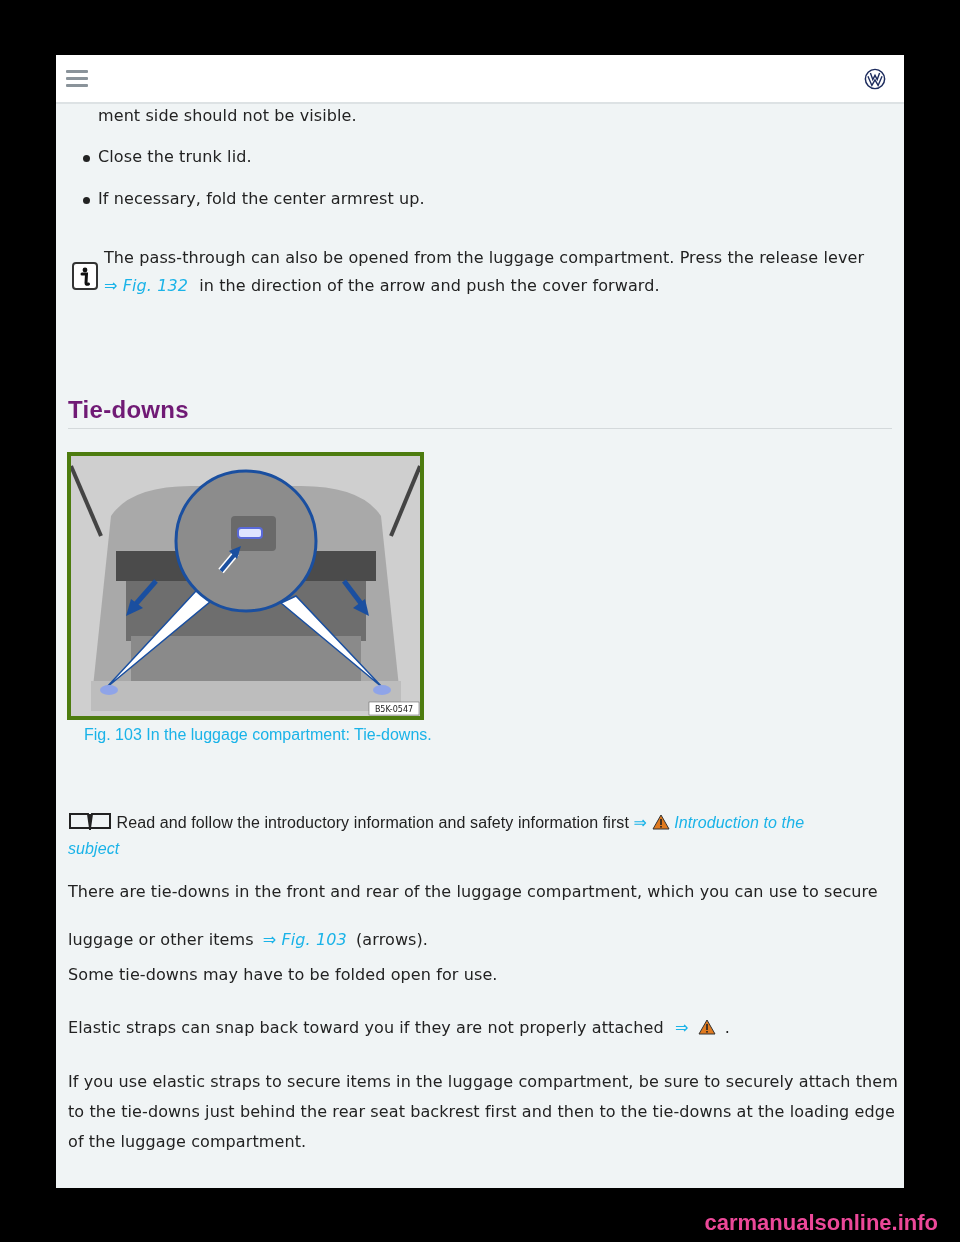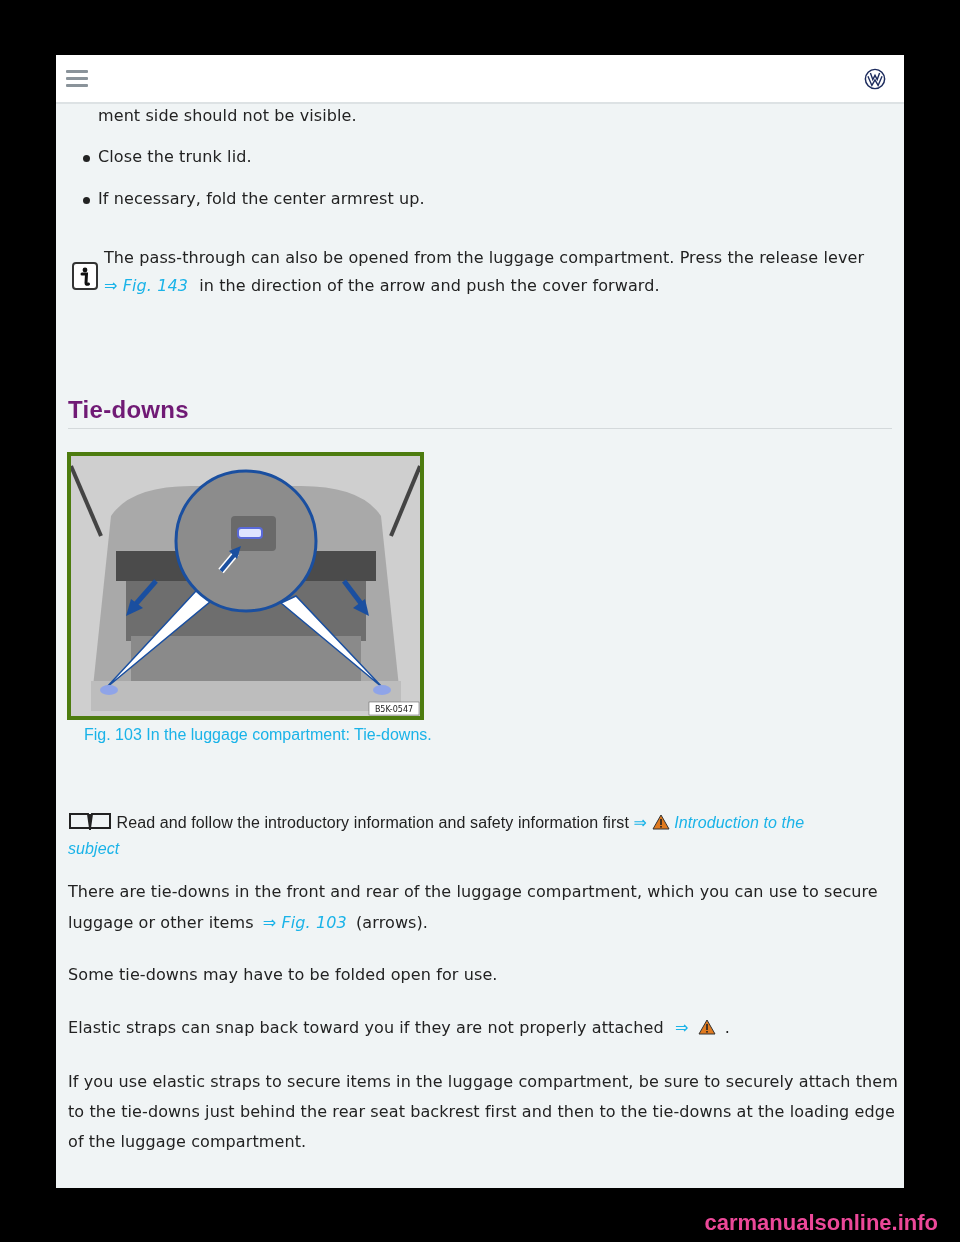--- a/index.html
+++ b/index.html
@@ -77,21 +77,21 @@
     <div class="t bullet" style="left:42px;top:85px">If necessary, fold the center armrest up.</div>
 
     <div class="info-icon">
       <svg viewBox="0 0 22 24" width="22" height="24">
         <circle cx="11" cy="6" r="2.4" fill="#111"></circle>
         <path d="M8 10 L12.5 10 L12 19 Q12 21 14.5 20" fill="none" stroke="#111" stroke-width="3" stroke-linecap="round"></path>
       </svg>
     </div>
     <div class="t" style="left:48px;top:144px">The pass-through can also be opened from the luggage compartment. Press the release lever</div>
     <div class="t" style="left:48px;top:172px">
-      <span class="link">⇒ Fig. 143</span>
+      <span class="link">⇒ Fig. 132</span>
       <span style="margin-left:6px">in the direction of the arrow and push the cover forward.</span>
     </div>
 
     <div class="heading">Tie-downs</div>
     <div class="heading-rule"></div>
 
     <div class="figure">
       <svg width="349" height="260" viewBox="0 0 349 260">
         <rect width="349" height="260" fill="#cfcfcf"></rect>
         <path d="M20 250 L40 60 Q60 30 120 30 L230 30 Q290 30 310 60 L330 250 Z" fill="#a9a9a9"></path>
@@ -132,21 +132,21 @@
       <svg class="warn" width="18" height="16" viewBox="0 0 18 16">
         <polygon points="9,1 17,15 1,15" fill="#e07a1f" stroke="#333" stroke-width="1"></polygon>
         <rect x="8.2" y="5" width="1.6" height="6" fill="#222"></rect>
         <rect x="8.2" y="12" width="1.6" height="1.6" fill="#222"></rect>
       </svg>
       <span class="link">Introduction to the</span>
     </div>
     <div class="t sans2 link" style="left:12px;top:714px">subject</div>
 
     <div class="t" style="left:12px;top:778px">There are tie-downs in the front and rear of the luggage compartment, which you can use to secure</div>
-    <div class="t" style="left:12px;top:809px">
+    <div class="t" style="left:12px;top:826px">
       <span>luggage or other items</span>
       <span class="link" style="margin-left:4px">⇒ Fig. 103</span>
       <span style="margin-left:4px">(arrows).</span>
     </div>
     <div class="t" style="left:12px;top:861px">Some tie-downs may have to be folded open for use.</div>
     <div class="t" style="left:12px;top:914px">
       <span>Elastic straps can snap back toward you if they are not properly attached</span>
       <span class="link" style="font-style:normal;margin-left:6px">⇒</span>
       <svg class="warn" width="18" height="16" viewBox="0 0 18 16" style="margin-left:4px">
         <polygon points="9,1 17,15 1,15" fill="#e07a1f" stroke="#333" stroke-width="1"></polygon>

